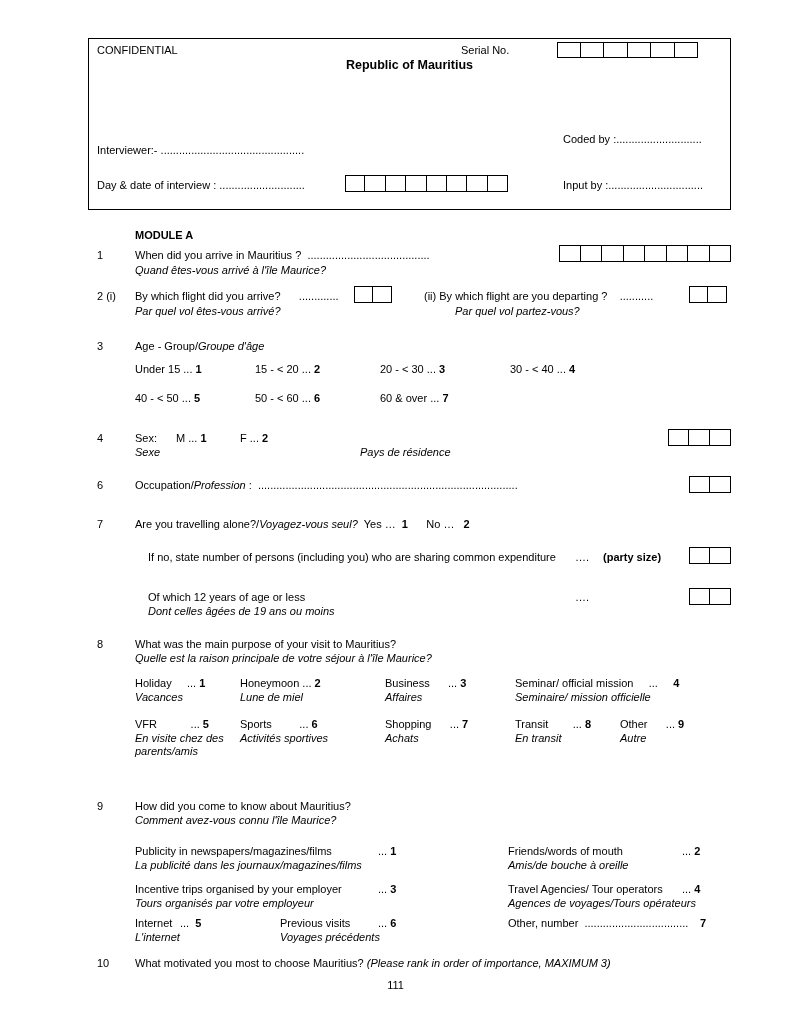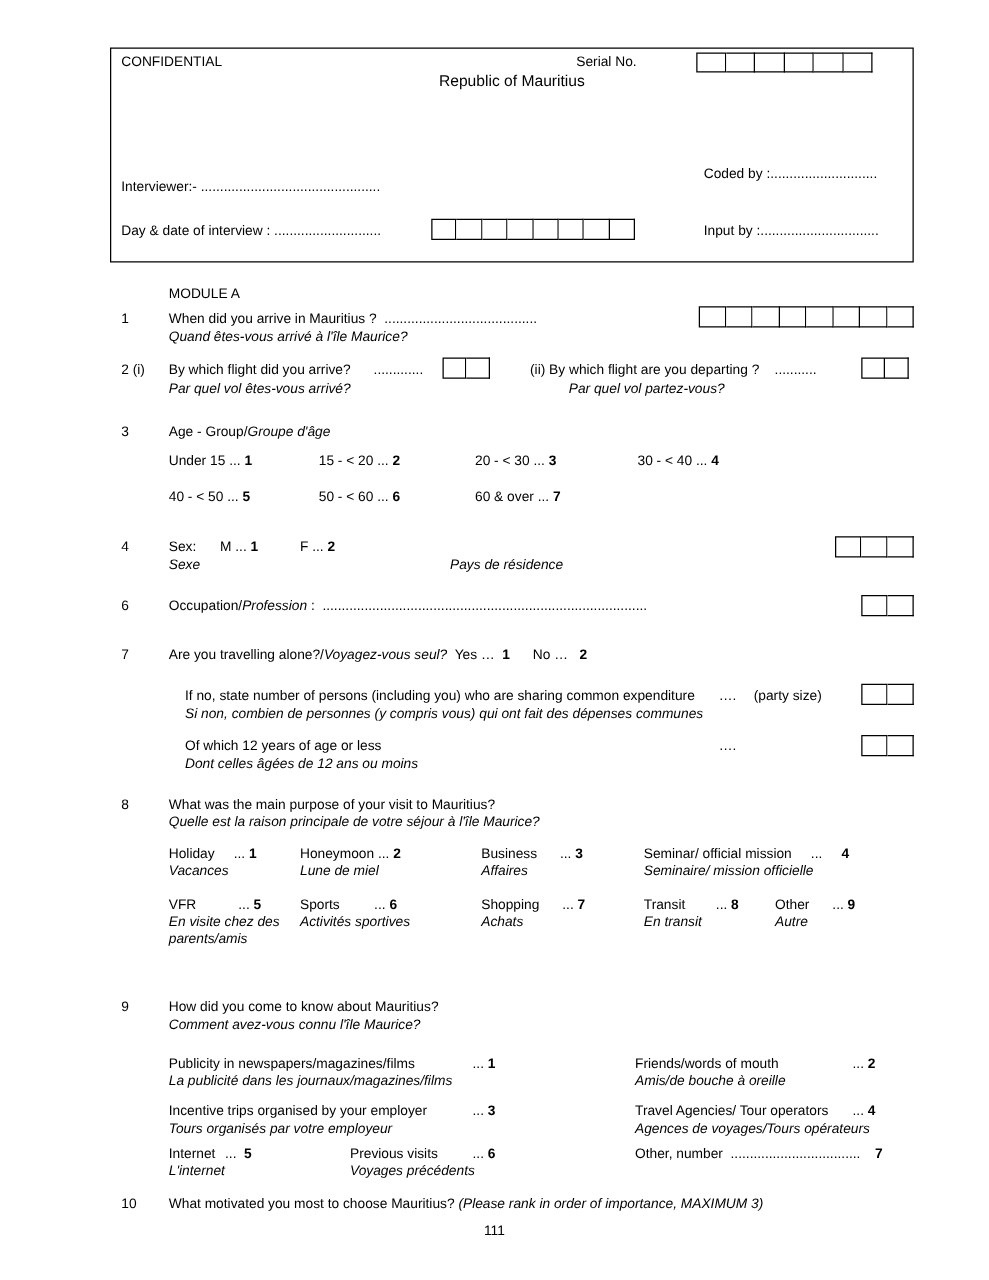--- a/index.html
+++ b/index.html
@@ -1,21 +1,21 @@
 <!DOCTYPE html>
 <html><head>
 <meta charset="utf-8">
 <style>
   * { margin:0; padding:0; box-sizing:border-box; }
   html,body { background:#fff; }
   .page { position:relative; width:791px; height:1024px; background:#fff;
           font-family:"Liberation Sans", sans-serif; font-size:11px; color:#000; overflow:hidden; }
   .abs { position:absolute; white-space:pre; line-height:1.2; }
   .fr { font-style:italic; }
-  .bold { font-weight:normal; }
+  .bold { font-weight:bold; }
   b { font-weight:bold; }
   .center { left:0; width:100%; text-align:center; }
   .fs12 { font-size:12.5px; }
   .hbox { position:absolute; left:88px; top:38px; width:643px; height:172px; border:1px solid #000; }
   .cells { position:absolute; display:flex; }
   .cells i { display:block; width:var(--w,20px); height:var(--h,17px); border:1px solid #000; border-left:none; background:#fff; }
   .cells i:first-child { border-left:1px solid #000; }
 </style>
 </head>
 <body>
@@ -115,29 +115,28 @@
   <span class="abs" style="left:97px;top:518px">7</span>
   <span class="abs" style="left:135px;top:518px"><span>Are you travelling alone?/</span><span class="fr">Voyagez-vous seul?</span><span>  Yes …  </span><b>1</b><span>      No …   </span><b>2</b></span>
 
   <span class="abs" style="left:148px;top:551px">If no, state number of persons (including you) who are sharing common expenditure</span>
   <span class="abs" style="left:575px;top:551px">….</span>
   <span class="abs bold" style="left:603px;top:551px">(party size)</span>
   <div class="cells" style="left:689px;top:547px;--w:21px">
       <i></i>
       <i></i>
     </div>
-  <span class="abs fr" style="left:148px;top:565px">Si non, combien de personnes (y compris vous) qui ont fait des dépenses communes</span>
 
   <span class="abs" style="left:148px;top:591px">Of which 12 years of age or less</span>
   <span class="abs" style="left:575px;top:591px">….</span>
   <div class="cells" style="left:689px;top:588px;--w:21px">
       <i></i>
       <i></i>
     </div>
-  <span class="abs fr" style="left:148px;top:605px">Dont celles âgées de 12 ans ou moins</span>
+  <span class="abs fr" style="left:148px;top:605px">Dont celles âgées de 19 ans ou moins</span>
 
   <span class="abs" style="left:97px;top:638px">8</span>
   <span class="abs" style="left:135px;top:638px">What was the main purpose of your visit to Mauritius?</span>
   <span class="abs fr" style="left:135px;top:652px">Quelle est la raison principale de votre séjour à l'île Maurice?</span>
 
   <span class="abs" style="left:135px;top:677px"><span>Holiday     ... </span><b>1</b></span>
   <span class="abs" style="left:240px;top:677px"><span>Honeymoon ... </span><b>2</b></span>
   <span class="abs" style="left:385px;top:677px"><span>Business      ... </span><b>3</b></span>
   <span class="abs" style="left:515px;top:677px"><span>Seminar/ official mission     ...     </span><b>4</b></span>
   <span class="abs fr" style="left:135px;top:691px">Vacances</span>

